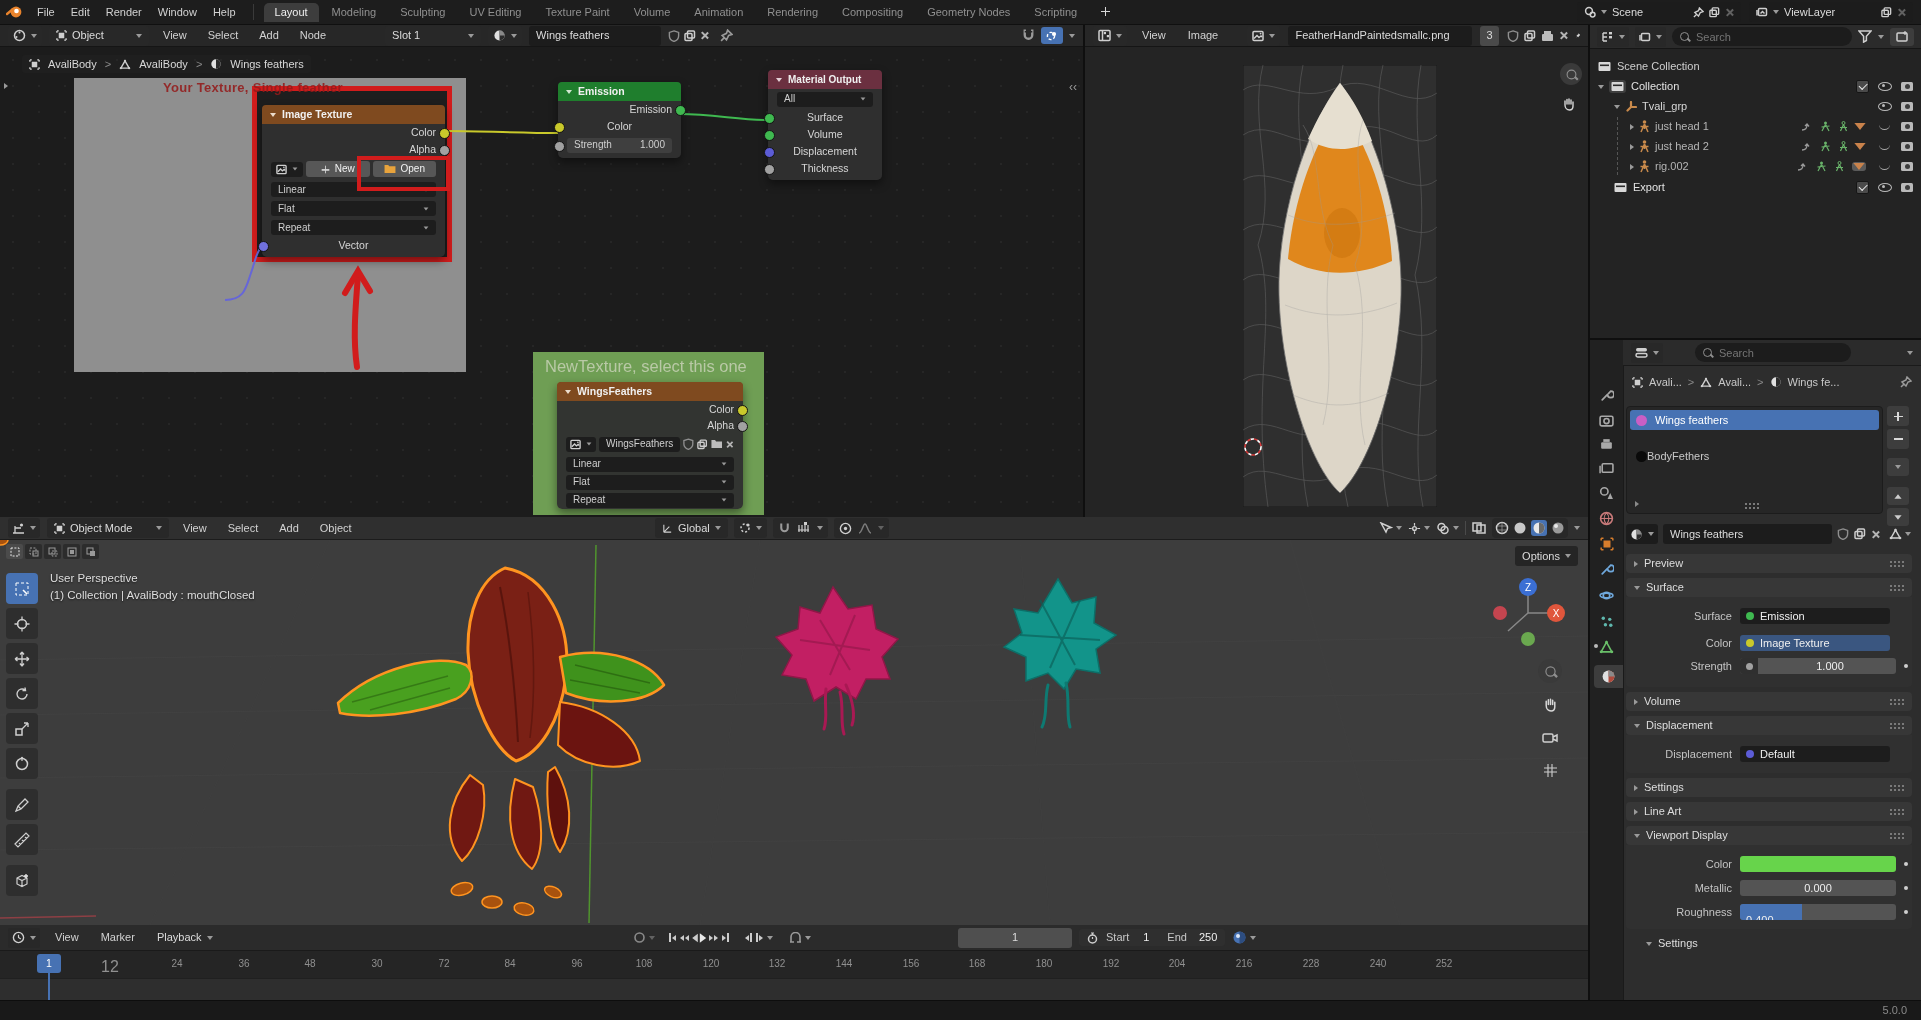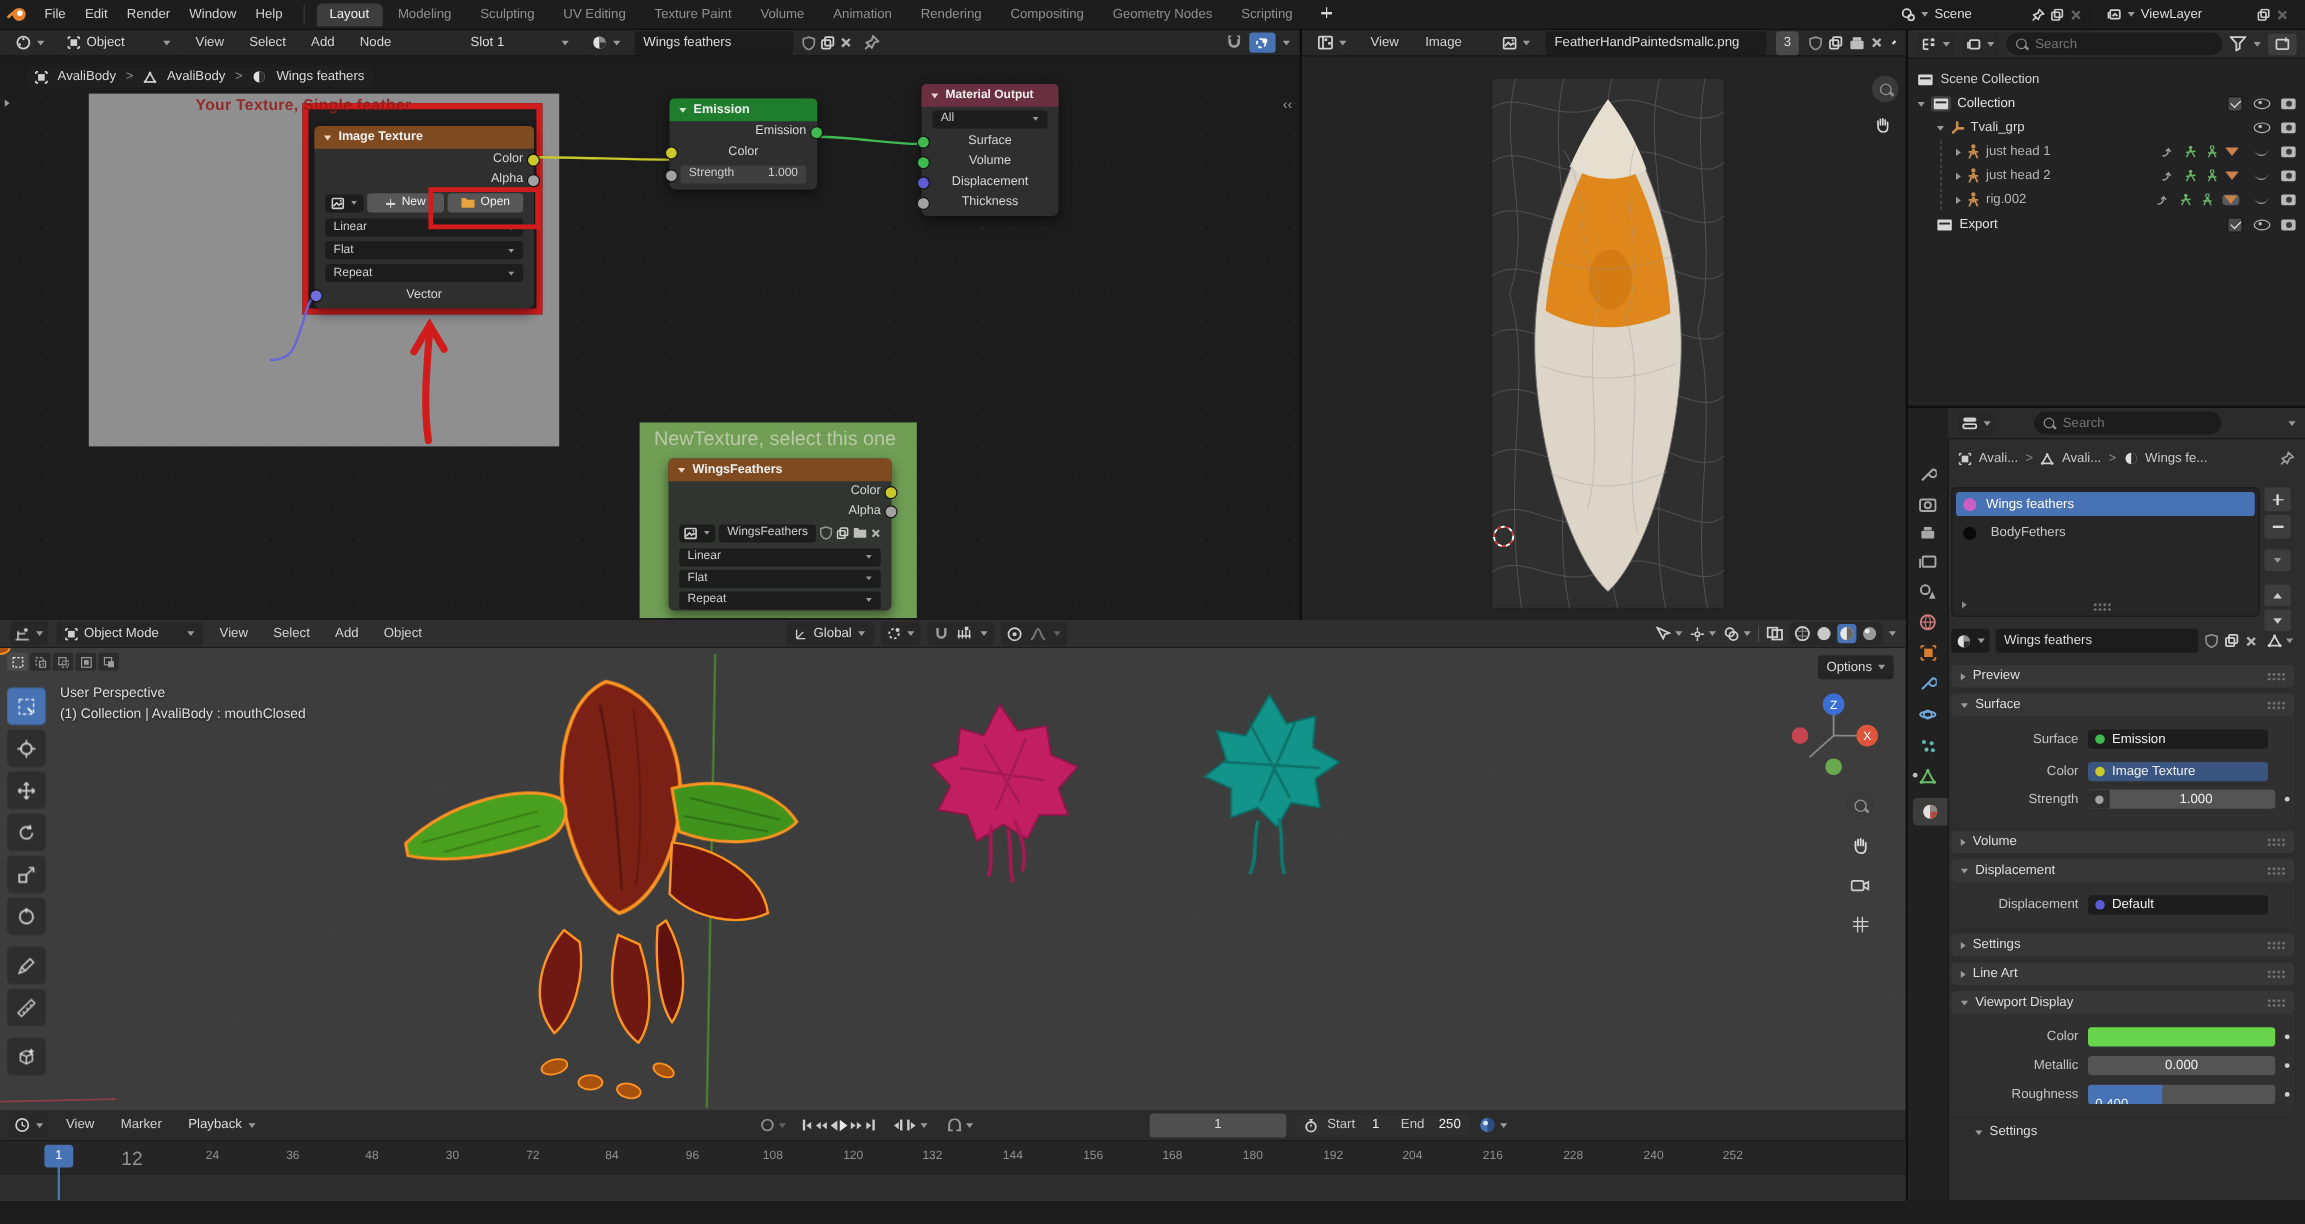--- a/index.html
+++ b/index.html
@@ -754,21 +754,21 @@
       <svg width="12" height="12" viewBox="0 0 12 12" style="margin-left:auto;">
           <path d="M7,1 L11,5 L8,6 L6,10 L2,6 L6,4 Z M1,11 L4.5,7.5" class="ticon" style="stroke:#9a9a9a;"></path>
         </svg>
     </div>
 
     <div class="abs" style="left:36px;top:66px;width:255px;height:106px;background:#262626;border:1px solid #1c1c1c;border-radius:4px;">
       <div class="flex" style="height:20px;background:#4772b3;border-radius:3px;margin:3px;gap:8px;padding:0 6px;color:#fff;">
         <span class="dot" style="width:11px;height:11px;background:#c95fc5;"></span>
         <span>Wings feathers</span>
       </div>
-      <div class="flex" style="height:20px;margin:4px 3px;gap:12px;padding:0 6px;color:#c8c8c8;align-items:center;">
+      <div class="flex" style="height:20px;margin:16px 3px;gap:0;padding:0 6px;color:#c8c8c8;align-items:center;">
         <span class="dot" style="width:11px;height:11px;background:#0a0a0a;"></span>
         <span>BodyFethers</span>
       </div>
       <span class="abs tri-r" style="left:8px;bottom:6px;border-left-color:#8a8a8a;"></span>
       <span class="abs grip" style="left:46%;bottom:4px;"></span>
     </div>
     <div class="abs" style="left:297px;top:66px;display:flex;flex-direction:column;gap:3px;">
       <span class="flex" style="width:22px;height:20px;background:#3d3d3d;border-radius:3px;justify-content:center;">
           <span class="plus-icon"></span>
         </span>
@@ -1328,14 +1328,17 @@
       <span class="abs" style="left:1177px;top:8px;transform:translateX(-50%);color:#909090;font-size:10px;">204</span>
       <span class="abs" style="left:1244px;top:8px;transform:translateX(-50%);color:#909090;font-size:10px;">216</span>
       <span class="abs" style="left:1311px;top:8px;transform:translateX(-50%);color:#909090;font-size:10px;">228</span>
       <span class="abs" style="left:1378px;top:8px;transform:translateX(-50%);color:#909090;font-size:10px;">240</span>
       <span class="abs" style="left:1444px;top:8px;transform:translateX(-50%);color:#909090;font-size:10px;">252</span>
     </div>
     <div class="abs" style="left:0;top:53px;width:100%;height:22px;background:#2e2e2e;border-top:1px solid #202020;"></div>
     <div class="abs" style="left:48px;top:46px;width:2px;height:29px;background:#4772b3;"></div>
   </div>
 
+  <div class="abs flex" style="left:0;top:1000px;width:1921px;height:20px;background:#191919;border-top:1px solid #0d0d0d;box-sizing:border-box;justify-content:flex-end;padding:0 14px;">
+    <span style="color:#8a8a8a;font-size:11px;">5.0.0</span>
+  </div>
 
 </div>
 
 </body></html>

